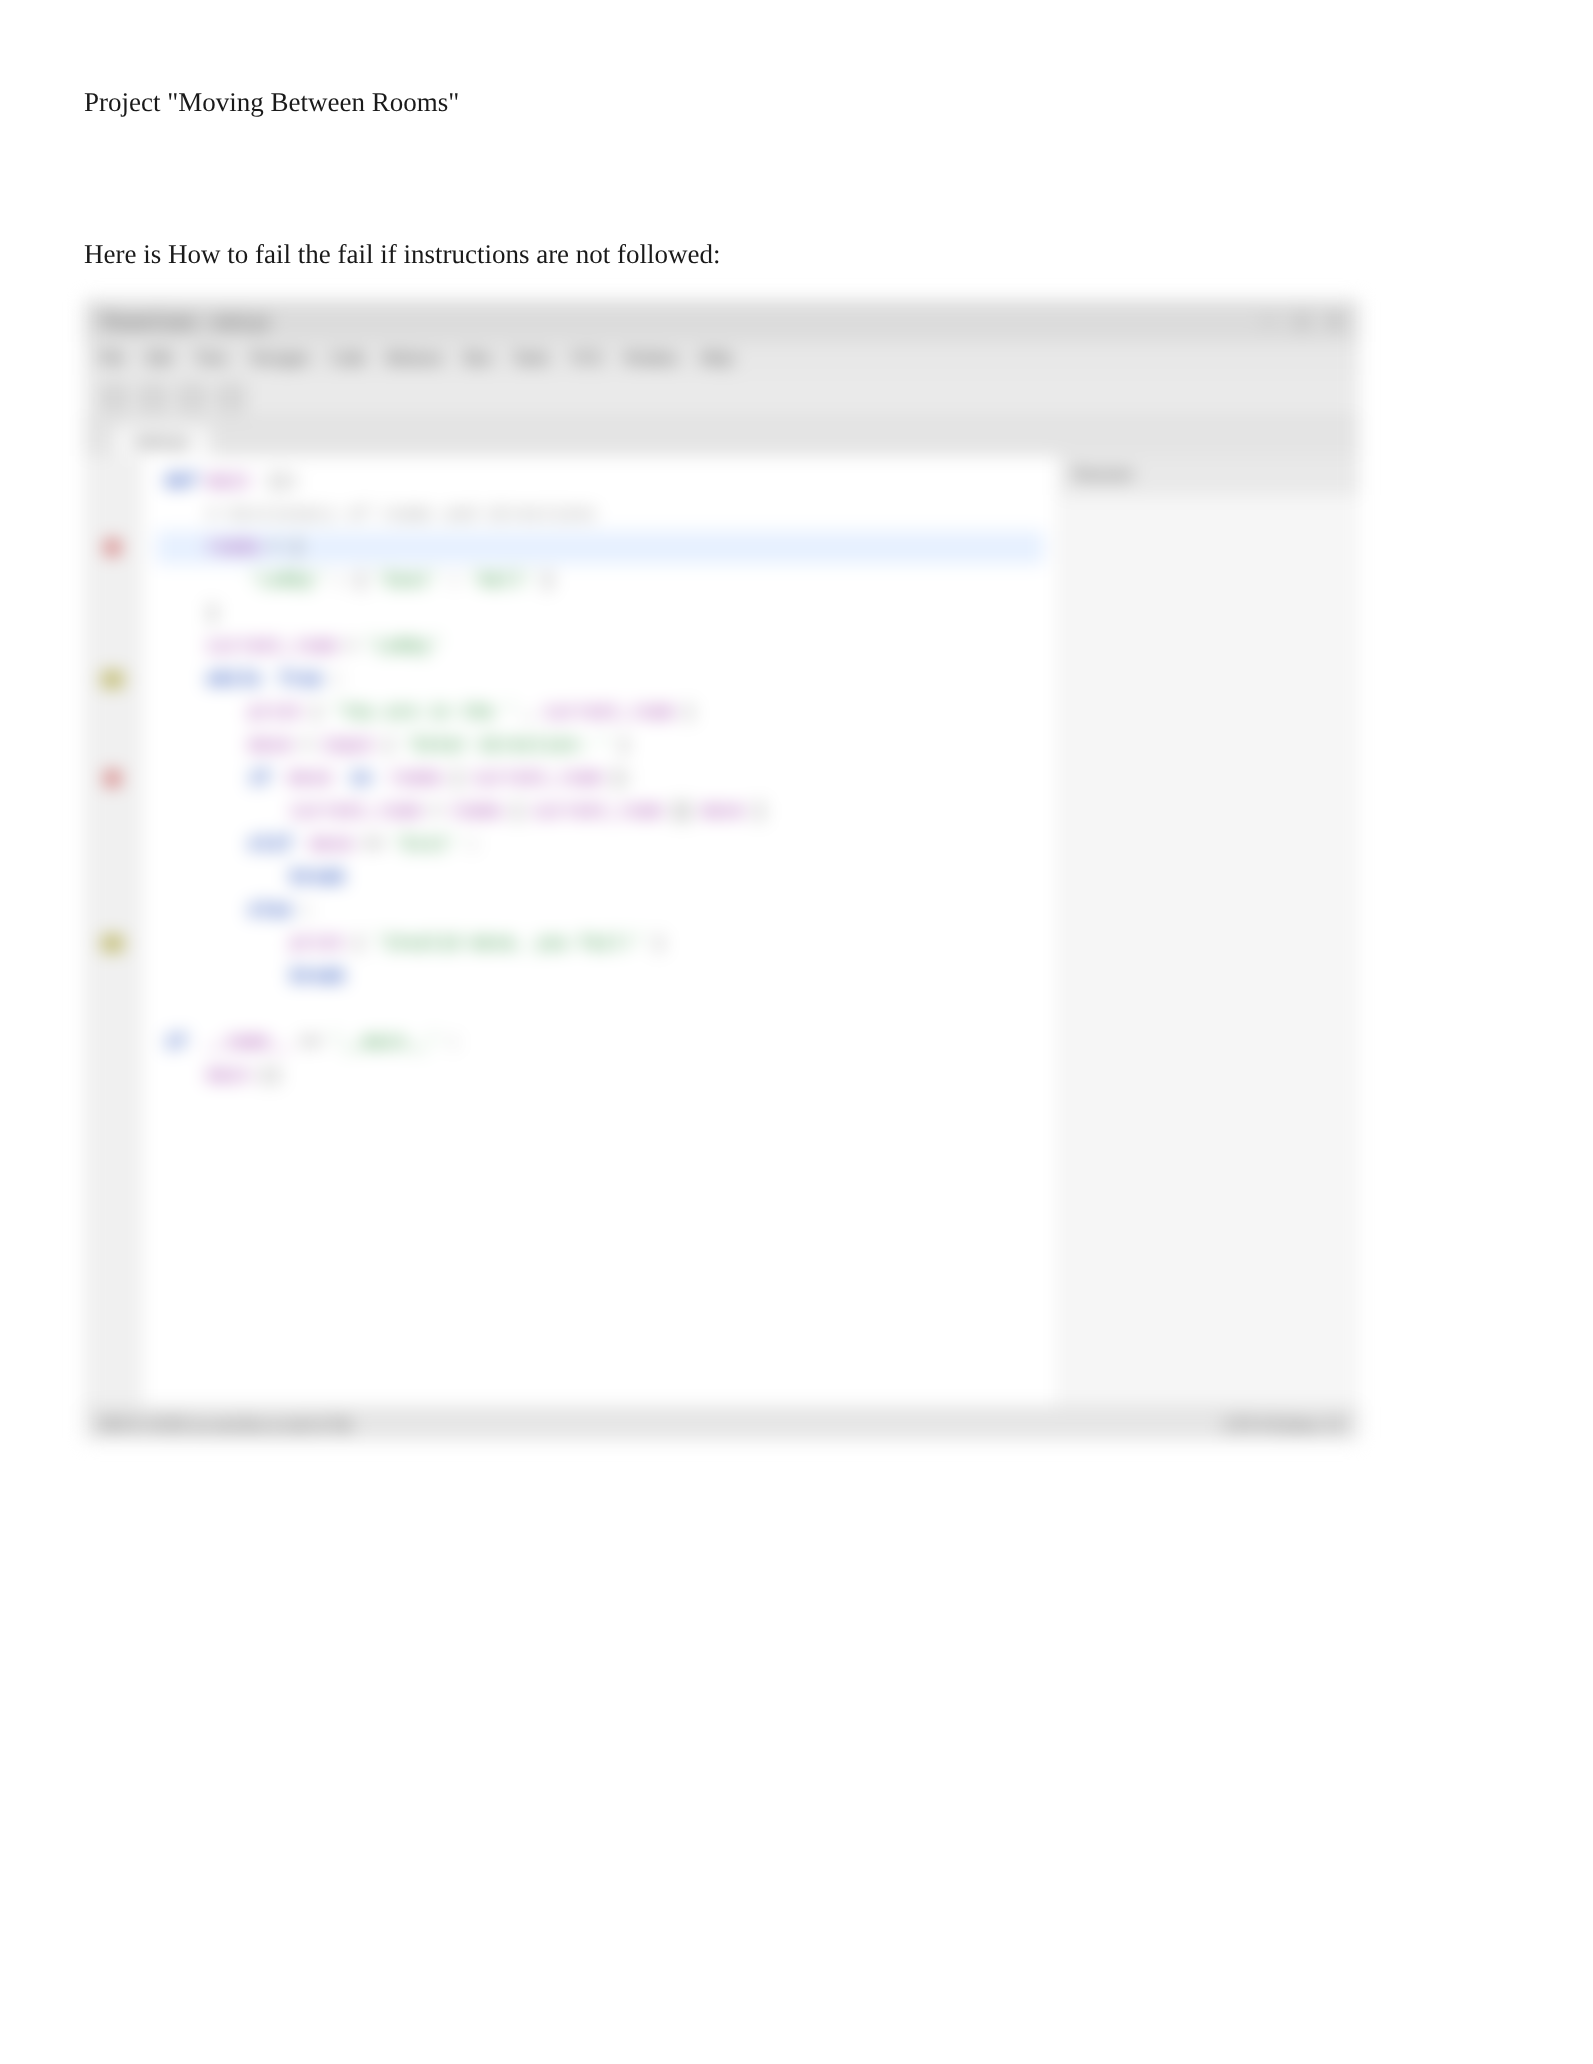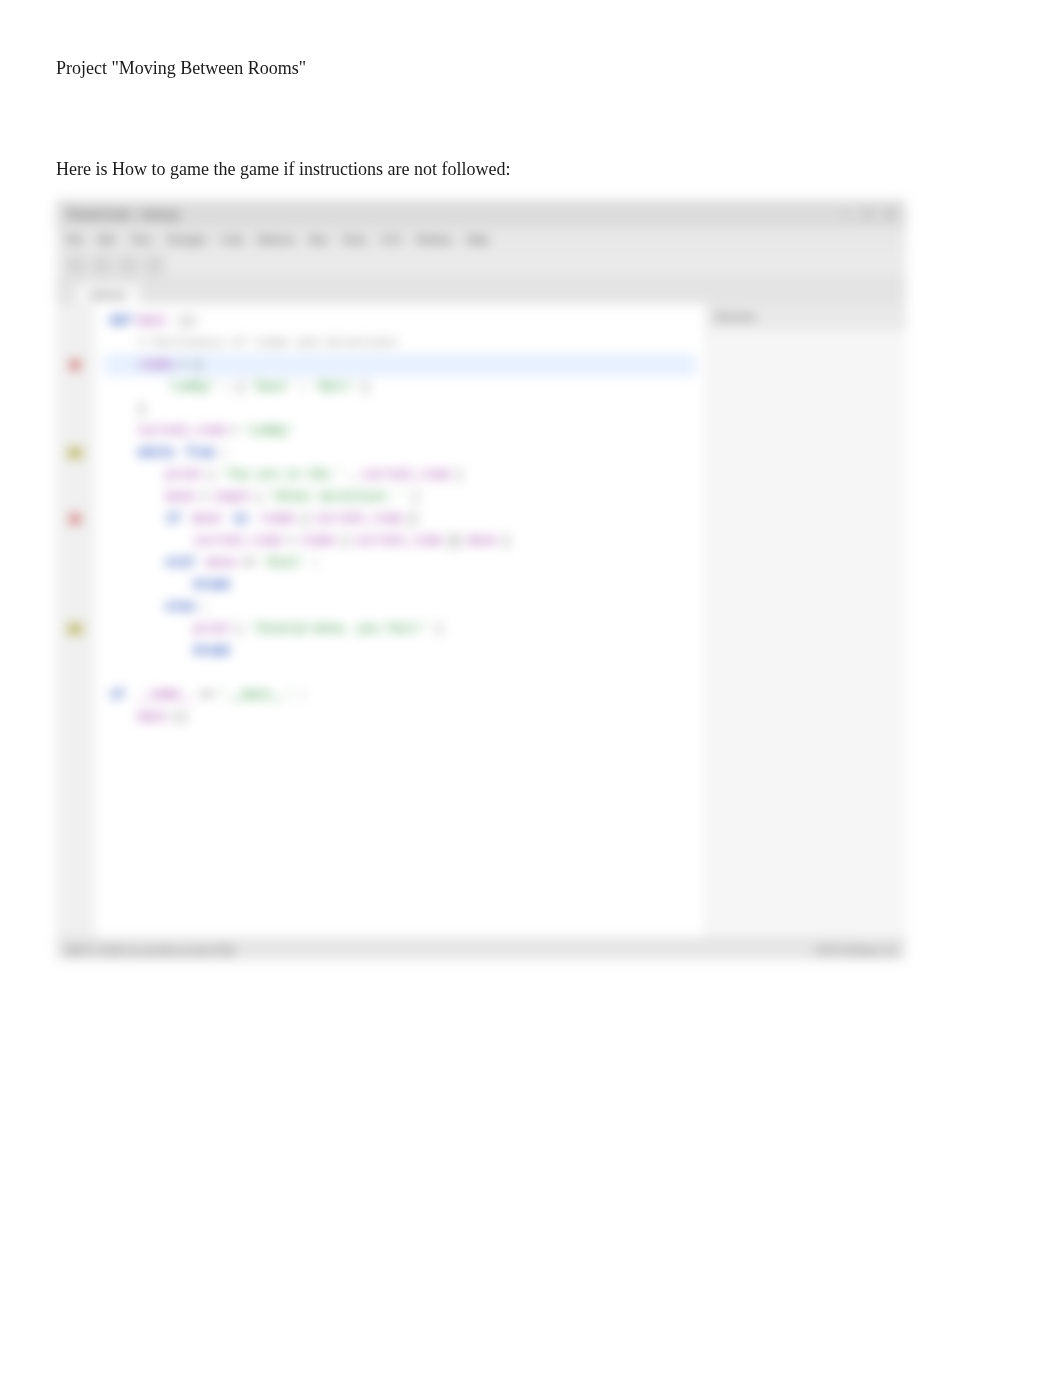--- a/index.html
+++ b/index.html
@@ -180,21 +180,21 @@
       justify-content: center;
       font-size: 11px;
       color: #555;
     }
   </style>
 </head>
 <body>
 
 <div class="title">Project "Moving Between Rooms"</div>
 
-<div class="subtitle">Here is How to game the game if instructions are not followed:</div>
+<div class="subtitle">Here is How to fail the fail if instructions are not followed:</div>
 
 <div class="screenshot-container">
   <div class="ide-window">
 
     <div class="ide-titlebar">
       <span>TheaterGame - main.py</span>
       <div class="win-controls">
         <span class="win-ctrl">─</span>
         <span class="win-ctrl">☐</span>
         <span class="win-ctrl">✕</span>

